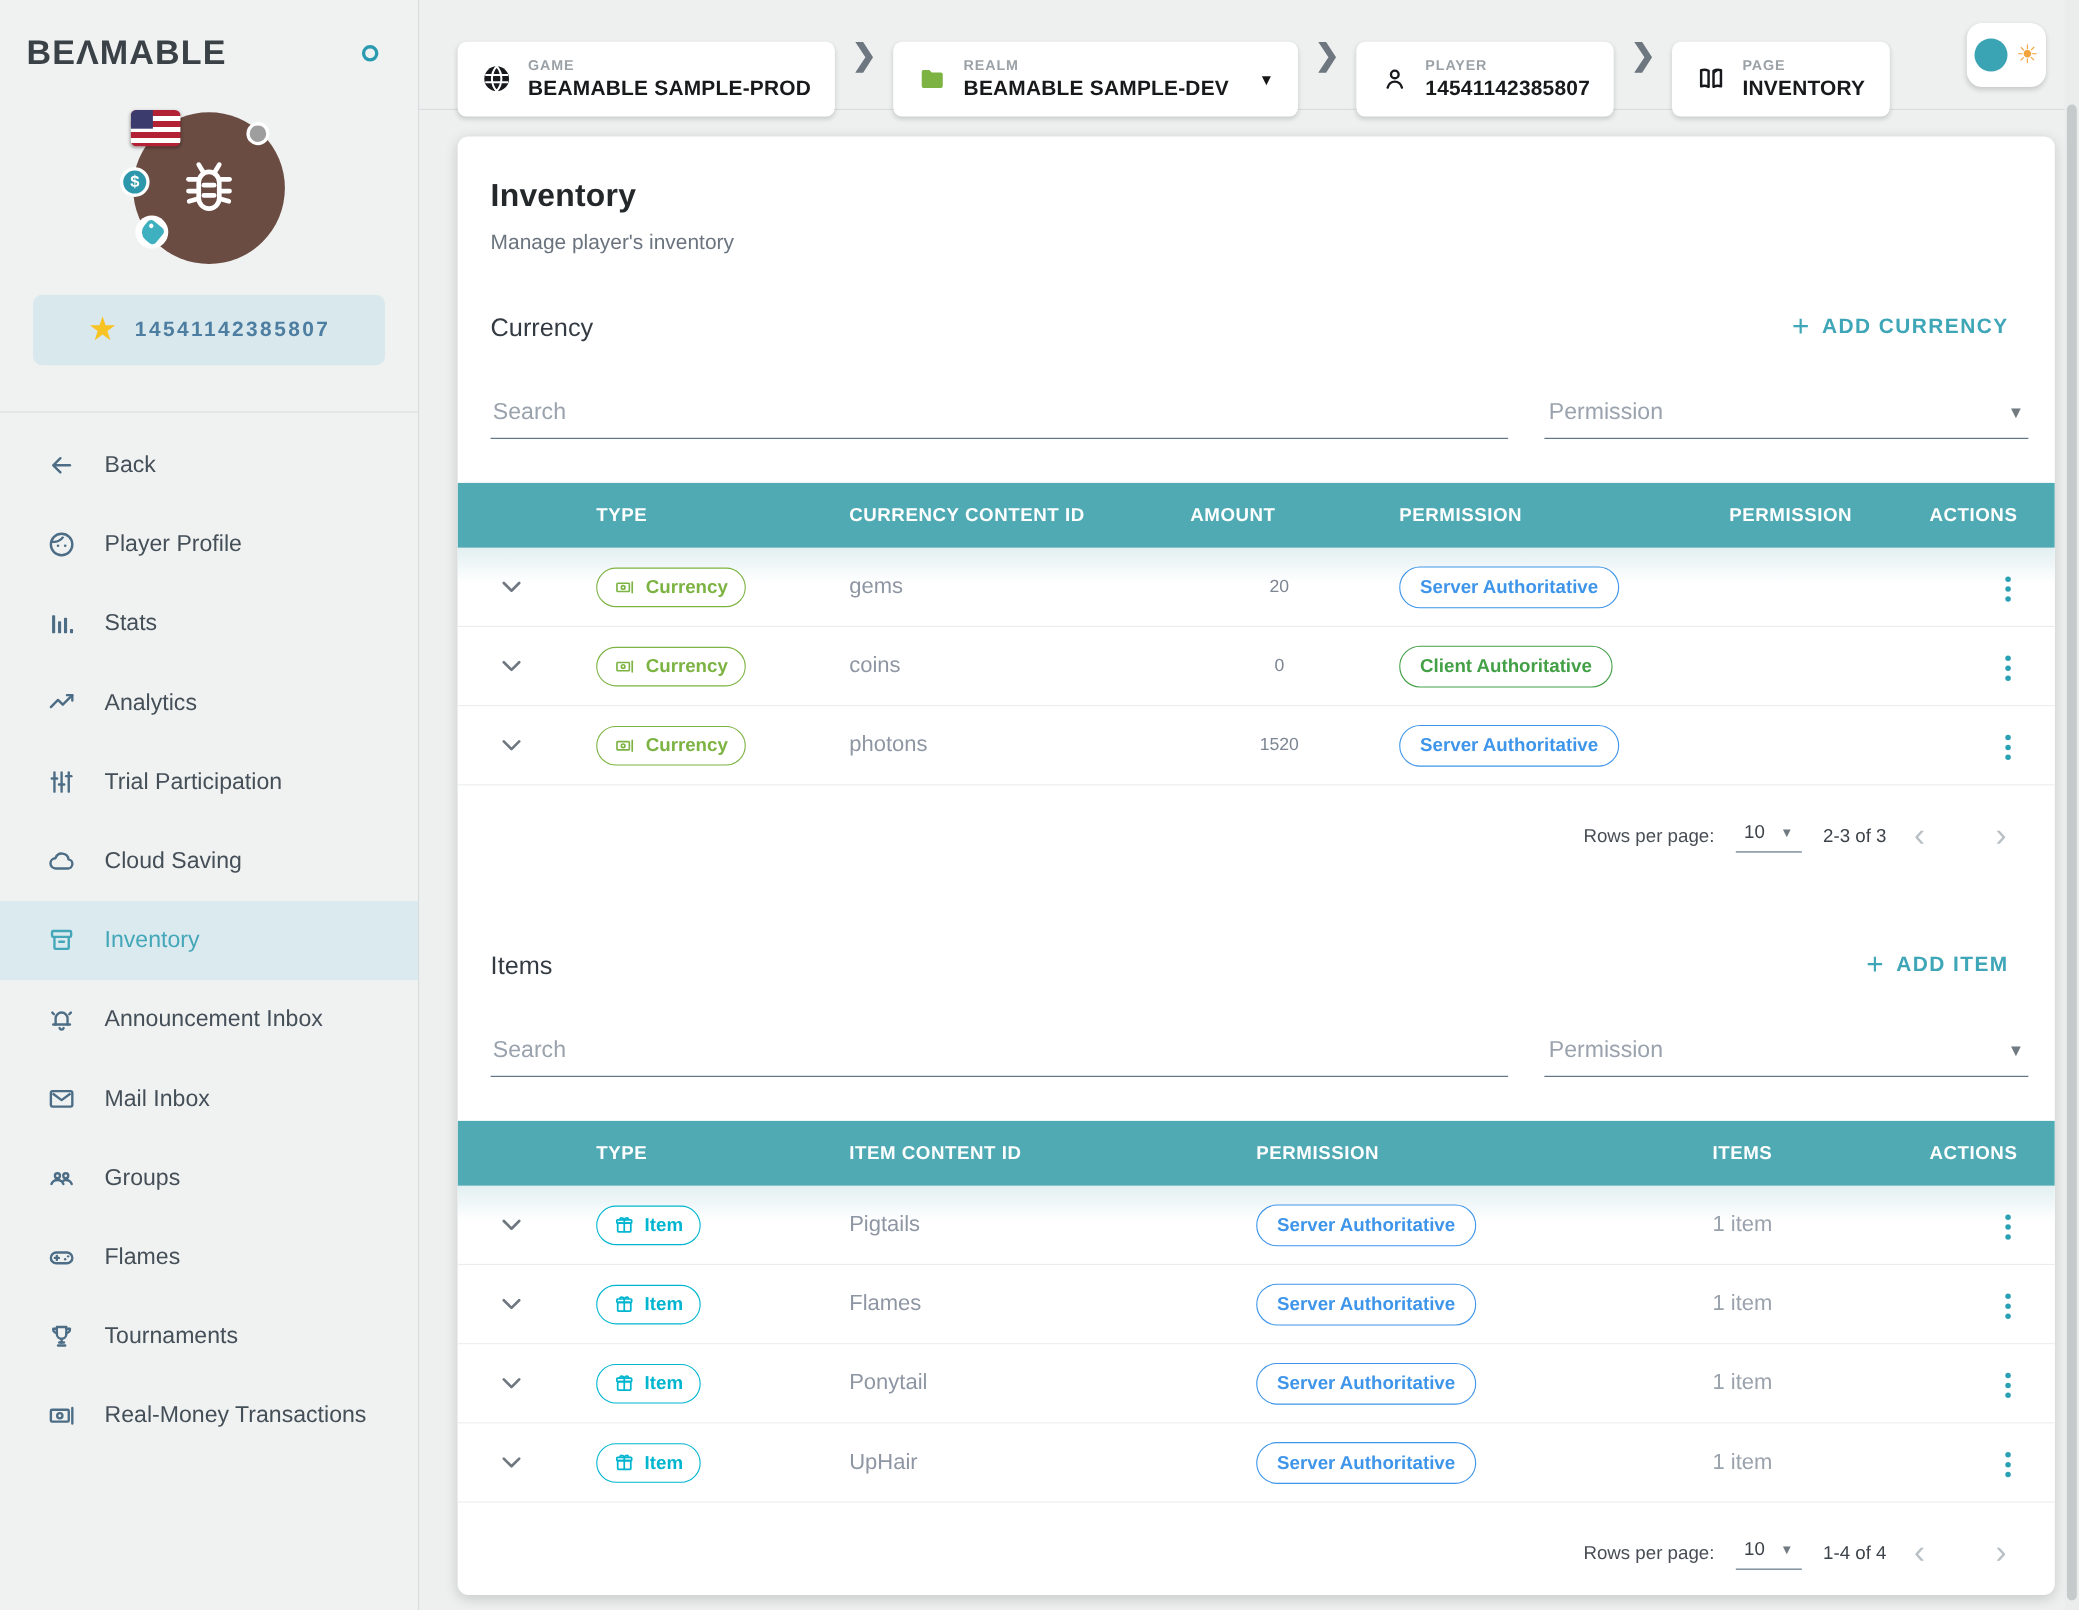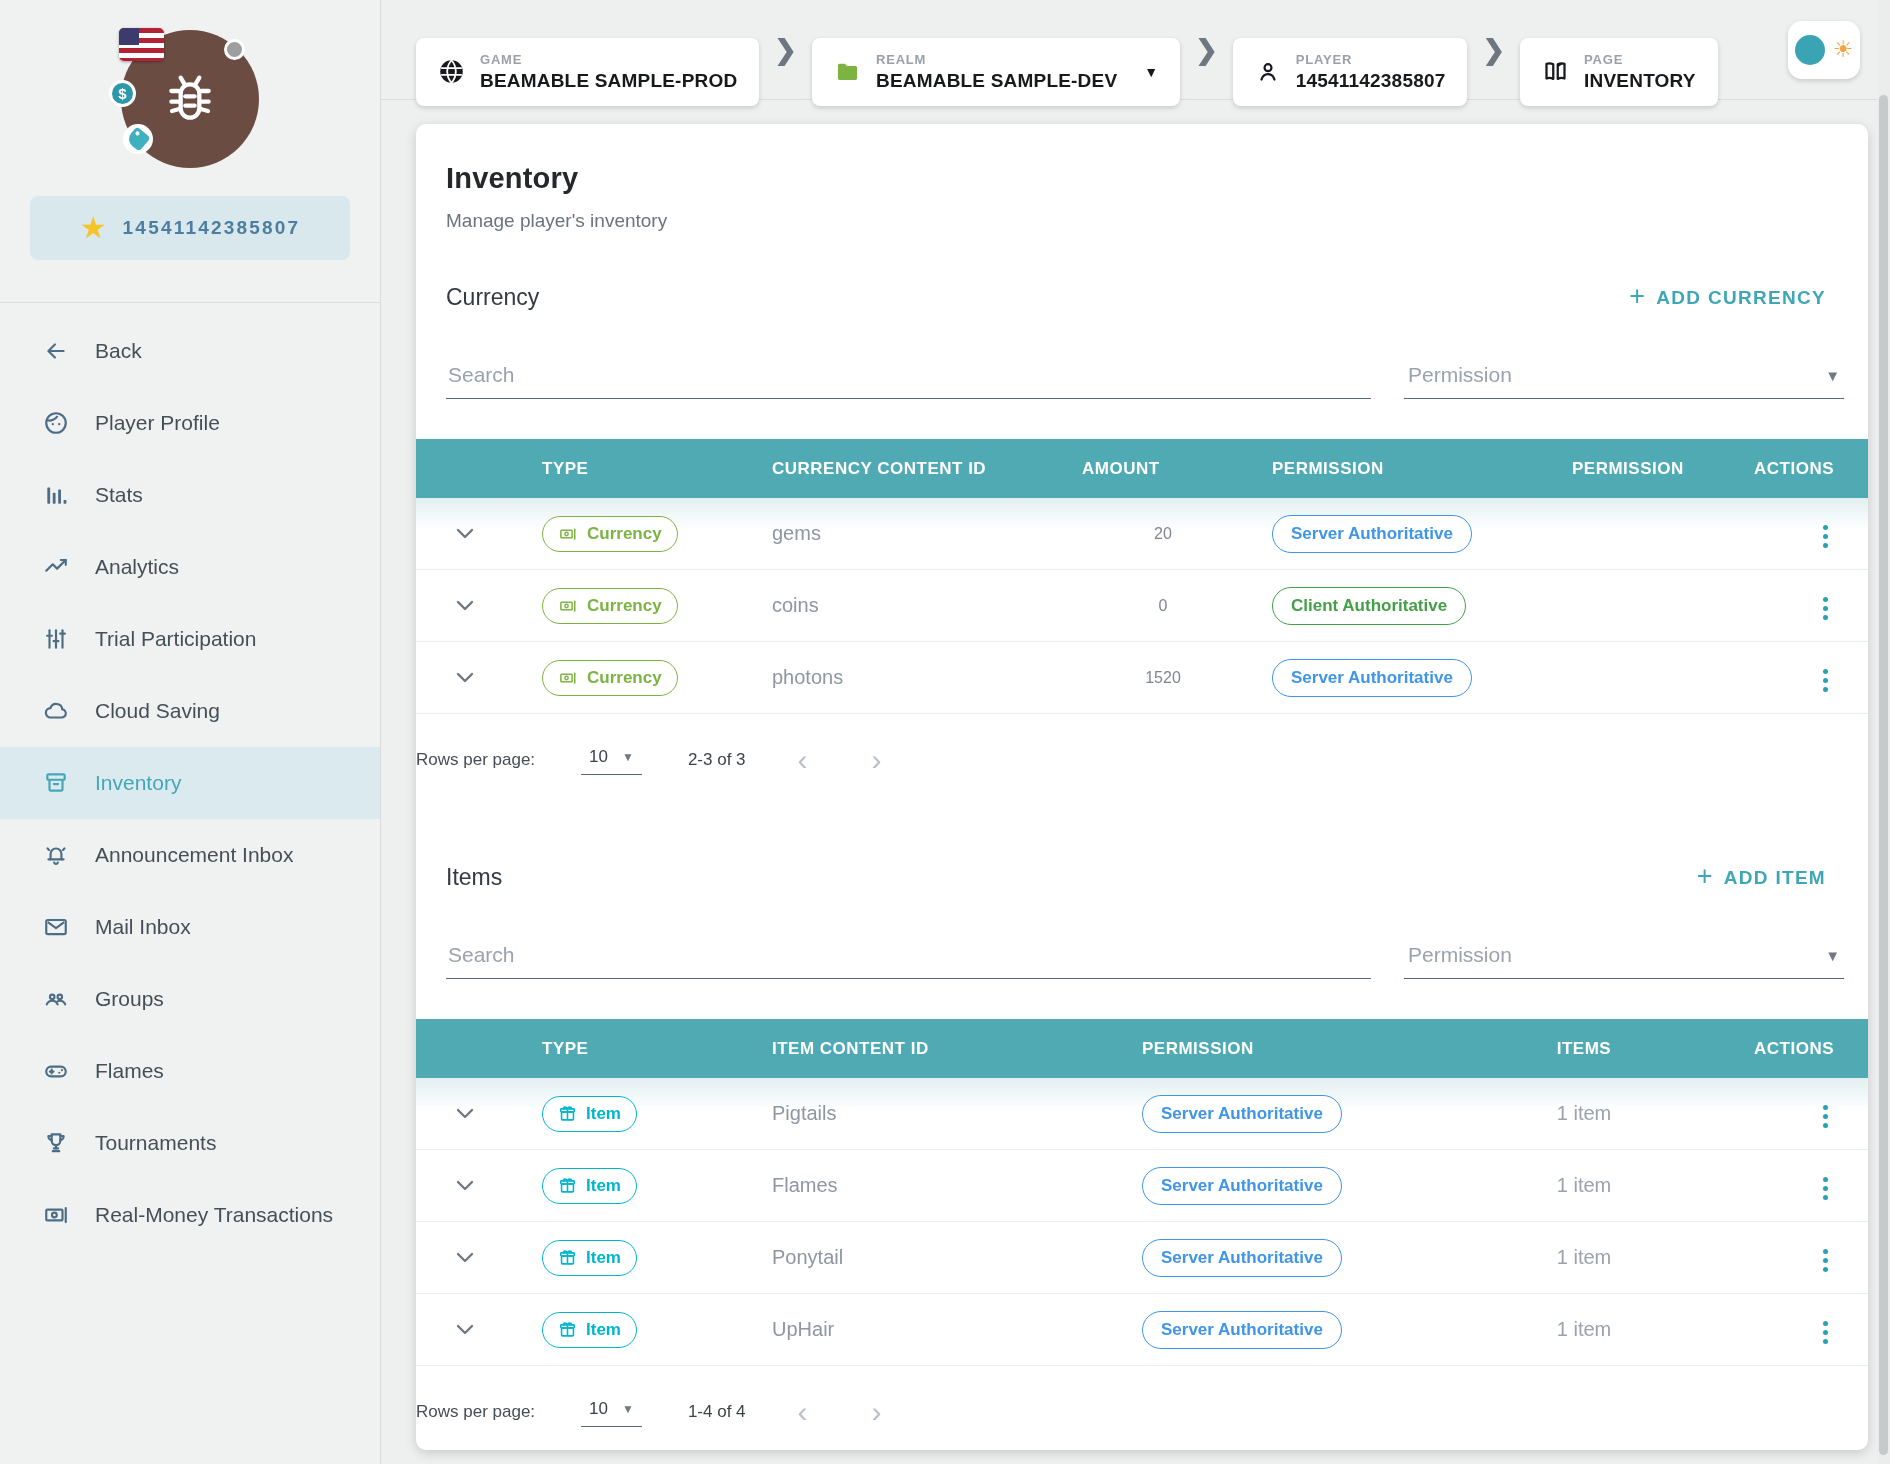--- a/index.html
+++ b/index.html
@@ -88,37 +88,41 @@
   .pill-item { color:#00b5cf; }
   .perm-pill { display:inline-block; border-radius:999px; padding:8px 18px; font-size:17px; font-weight:600; border:1.5px solid currentColor; background:#fff; }
   .perm-pill[data-color="blue"]  { color:#3e95e9; }
   .perm-pill[data-color="green"] { color:#43a047; }
   .id-text { color:#8e96a3; font-size:20px; }
   .amount  { color:#7d8693; font-size:16px;text-align:center; }
   .items-count { color:#9aa2ac; font-size:20px; }
   .kebab { display:inline-flex; flex-direction:column; gap:4px; cursor:pointer; padding:4px 6px; }
   .kebab i { width:5px; height:5px; border-radius:50%; background:#2aa0b4; display:block; }
 
-  .pagination { display:flex; align-items:center; justify-content:flex-start; gap:46px; padding:30px 38px 4px 0; color:#474d54; font-size:17px; }
+  .pagination { display:flex; align-items:center; justify-content:flex-end; gap:19px; padding:30px 38px 4px 0; color:#474d54; font-size:17px; }
   .rpp-select { display:flex; align-items:center; gap:14px; border-bottom:1.5px solid #51687d; padding:2px 8px 7px; cursor:pointer; color:#3c4249; }
   .rpp-select .caret { color:#707a80; font-size:12px; }
   .pg-range { color:#3c4249; }
   .pg-nav { display:flex; gap:52px; }
   .pg-btn { color:#b9c0c5; font-size:30px; line-height:1; background:none; border:none; cursor:pointer; font-family:inherit; }
 
   
   .scrollbar { position:absolute; top:0; right:0; width:13px; height:100%; background:#ebeded; }
   .scroll-thumb { position:absolute; top:95px; left:2px; width:9px; height:1360px; background:#c5cbcb; border-radius:5px; }
 </style>
 </head>
 <body>
 
 <div class="page">
 
   <aside class="sidebar">
+    <div class="logo-row">
+      <div class="logo-text">BEΛMABLE</div>
+      <div class="logo-dot"></div>
+    </div>
 
     <div class="avatar-wrap">
       <div class="avatar">
         <svg viewBox="0 0 48 48" width="64" height="64" fill="none" stroke="#ffffff" stroke-width="3.2" stroke-linecap="round">
           <rect x="17" y="13" width="14" height="25" rx="7"></rect>
           <line x1="20.5" y1="22" x2="27.5" y2="22"></line>
           <line x1="20.5" y1="29" x2="27.5" y2="29"></line>
           <line x1="10" y1="18" x2="15.5" y2="18"></line>
             <line x1="10" y1="26" x2="15.5" y2="26"></line>
             <line x1="10.5" y1="33" x2="16" y2="31.5"></line>

